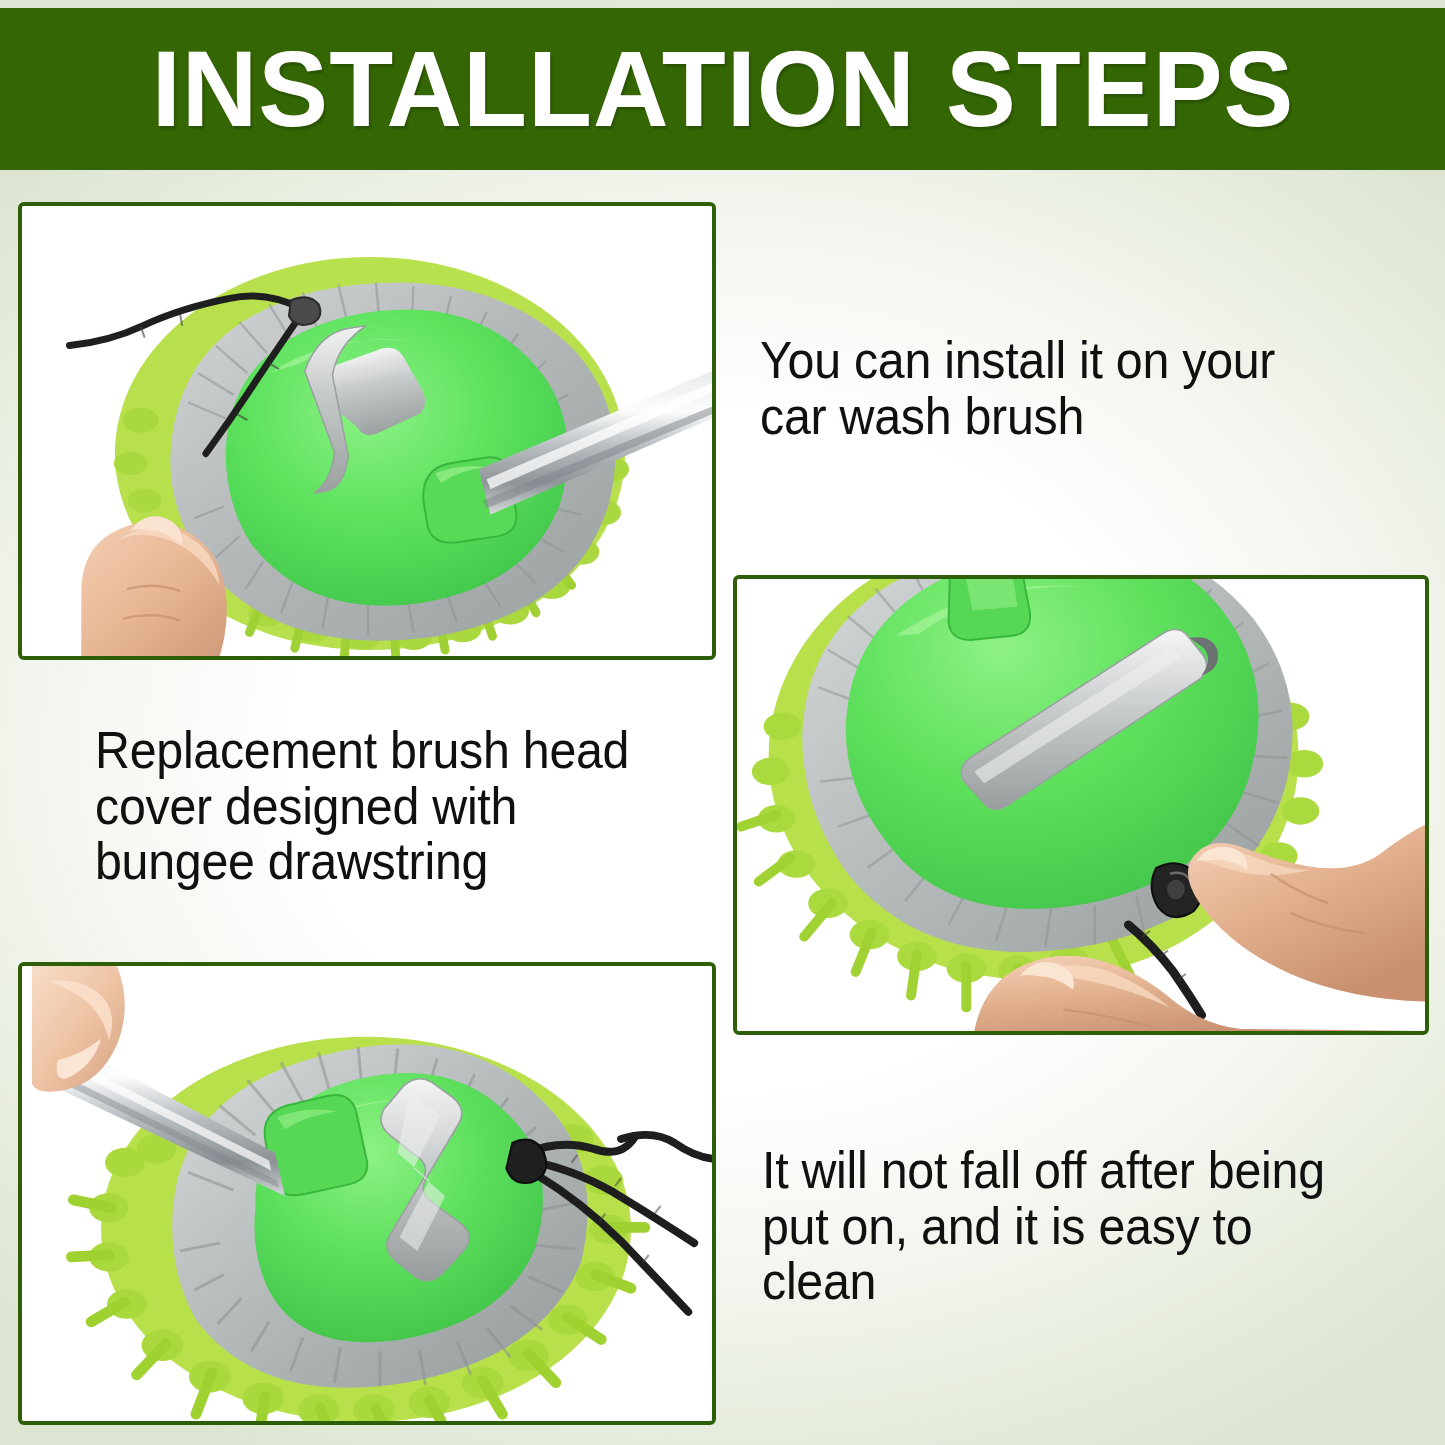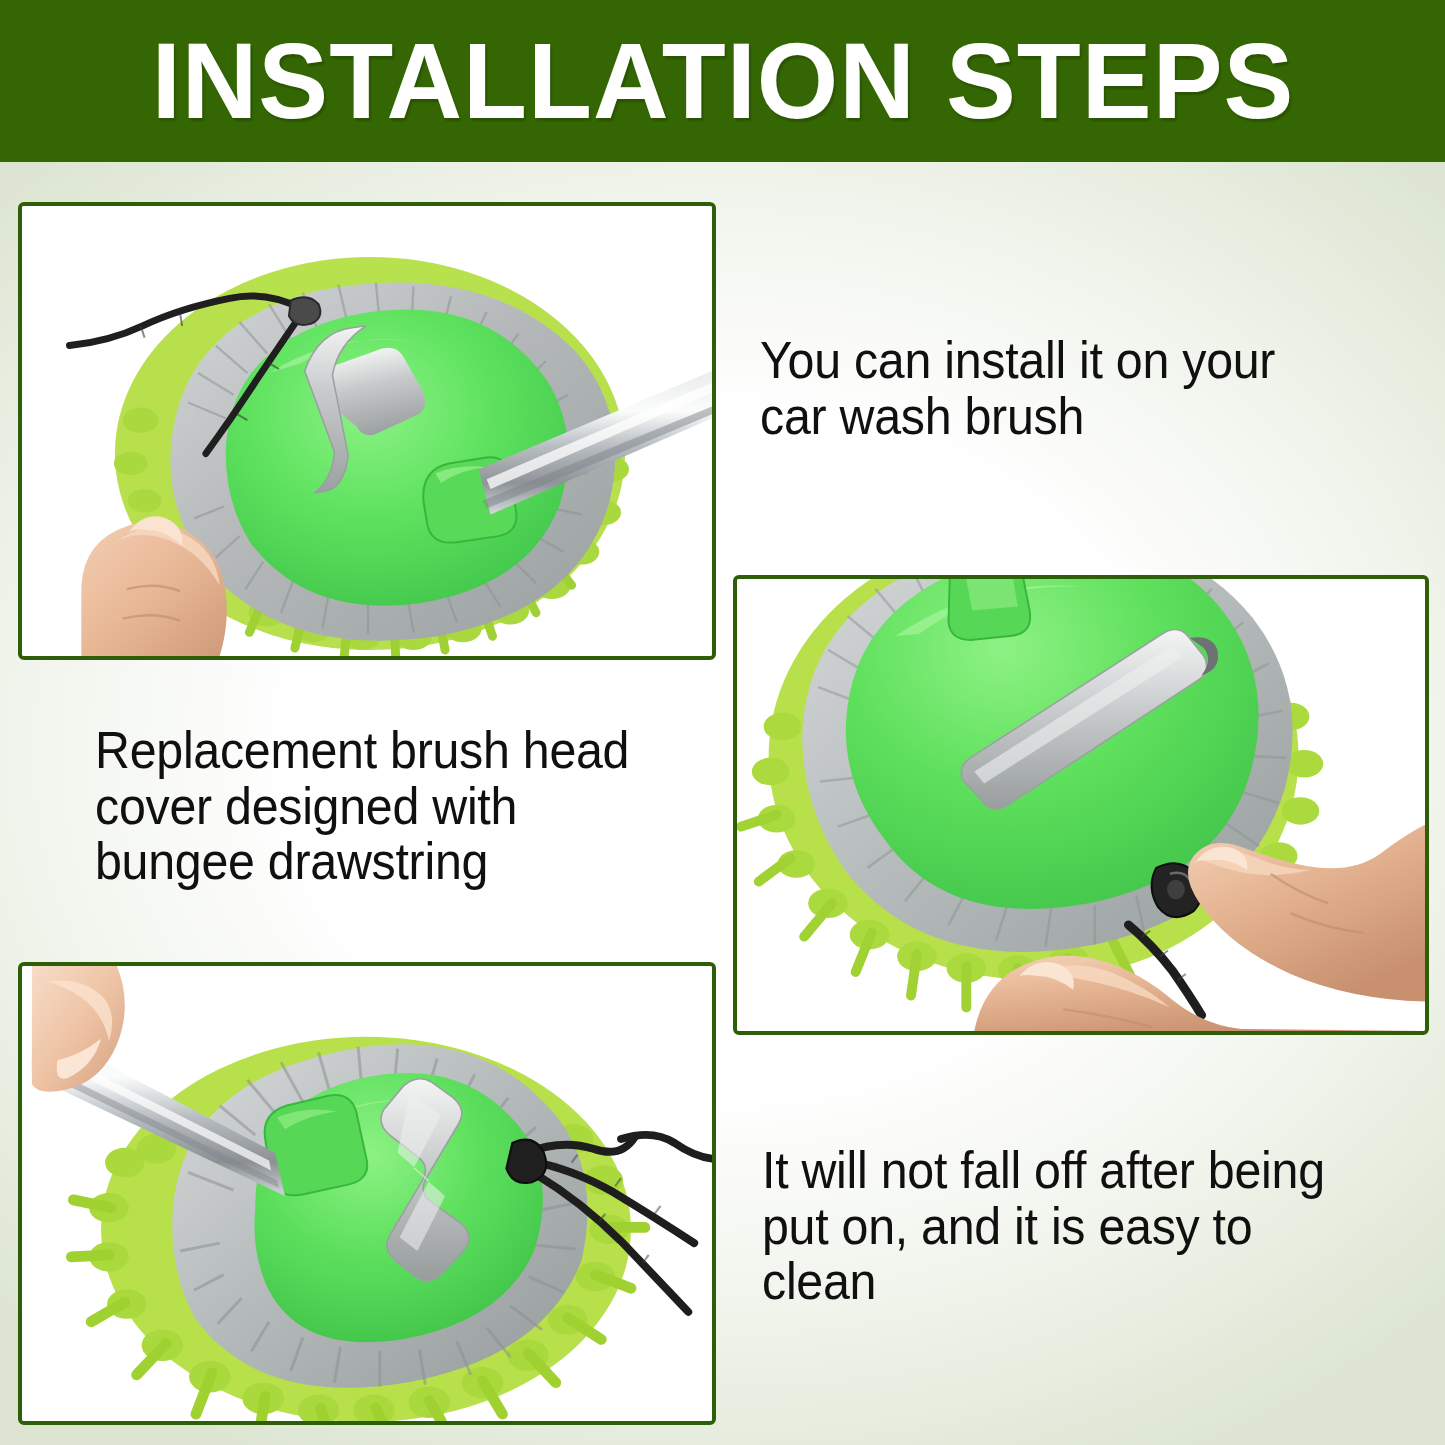--- a/index.html
+++ b/index.html
@@ -12,21 +12,21 @@
   }
   #stage {
     position:relative;
     width:1445px; height:1445px;
     background:
       radial-gradient(ellipse 70% 55% at 50% 52%, #ffffff 0%, #ffffff 42%, #f3f6ef 66%, #dde5d2 100%);
   }
 
   
   .banner {
-    position:absolute; left:0; top:0; width:1445px; height:162px;
+    position:absolute; left:0; top:8px; width:1445px; height:162px;
     background:#346603;
     display:flex; align-items:center; justify-content:center;
   }
   .banner-title {
     color:#ffffff;
     font-size:108px;
     font-weight:bold;
     letter-spacing:1px;
     line-height:1;
     transform:scaleX(0.97);

